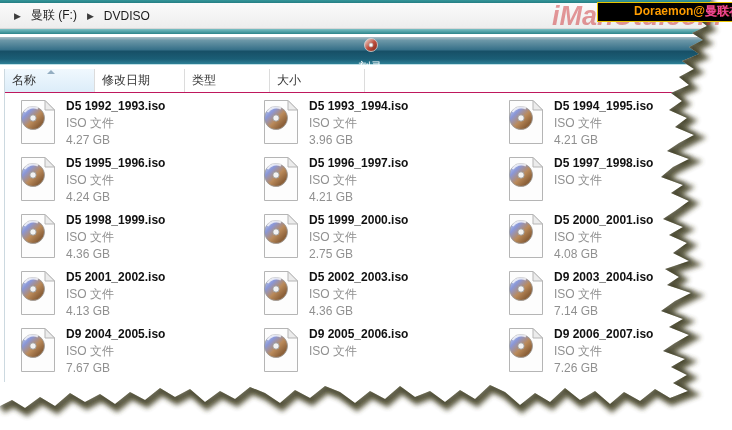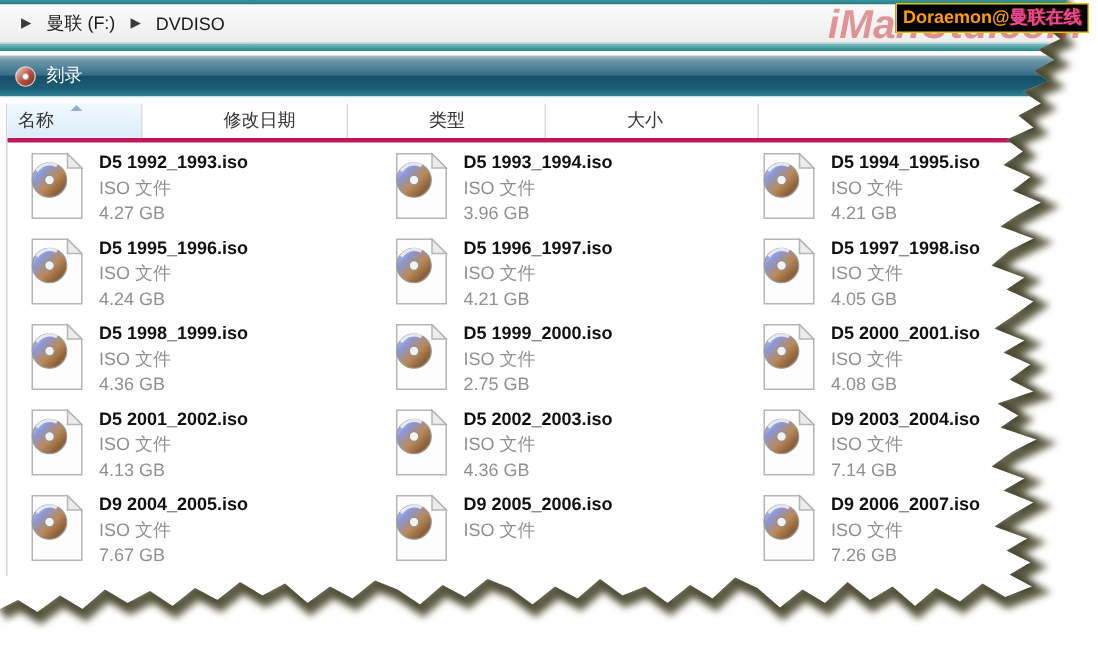--- a/index.html
+++ b/index.html
@@ -12,26 +12,26 @@
     display:flex;align-items:center;font-size:12px;color:#1a1a1a;padding-left:7px;
     border-bottom:1px solid #d8d8d8;}
   .crumb-arrow{font-size:9px;color:#3c3c3c;margin:0 7px;}
   .crumb{cursor:default;padding:2px 3px;text-align:center;}
   
   .glass-strip{height:5px;background:linear-gradient(180deg,#7cc0c5,#2c8489);}
   .white-gap{height:3px;background:#fff;}
   
   .toolbar{height:27px;display:flex;align-items:center;gap:6px;padding-left:9px;
     background:linear-gradient(180deg,#aebfc7 0%,#6d98a8 12%,#356f88 48%,#174f66 52%,#1b5e76 82%,#2e8096 100%);
-    border-bottom:1px solid #bfe0e6;color:#fff;font-size:12px;}
+    border-bottom:1px solid #bfe0e6;color:#fff;font-size:12px;flex-direction:column;}
   .white-gap2{height:4px;background:#fff;}
   
   .content{position:relative;margin-left:4px;border-left:1px solid #ccd9e0;background:#fff;}
   .header-row{height:23px;display:flex;font-size:12px;color:#333;background:#fff;
-    border-bottom:3px solid #be185d;gap:47px;}
+    border-bottom:1px solid #be185d;}
   .hcell{display:flex;align-items:center;padding-left:7px;border-right:1px solid #dcdcdc;
     position:relative;box-sizing:border-box;}
   .hcell:nth-child(1){width:90px;background:linear-gradient(180deg,#f0f8fe,#dcedf9);}
   .hcell:nth-child(2){width:90px;}
   .hcell:nth-child(3){width:85px;text-align:center;}
   .hcell:nth-child(4){width:95px;}
   .sort-arrow{position:absolute;top:1px;left:42px;width:0;height:0;
     border-left:4px solid transparent;border-right:4px solid transparent;
     border-bottom:4px solid #94aec2;}
   
@@ -43,21 +43,21 @@
   .fname{font-size:12px;color:#111;line-height:17px;white-space:nowrap;font-weight:bold;}
   .ftype,.fsize{font-size:12px;color:#909090;line-height:17px;white-space:nowrap;}
   
   .torn{position:absolute;left:0;top:0;z-index:20;pointer-events:none;}
   
   .wm-site{position:absolute;top:1px;left:552px;z-index:30;font-size:27px;font-weight:bold;
     font-style:italic;color:rgba(202,30,36,0.45);letter-spacing:0px;pointer-events:none;}
   .wm-badge{position:absolute;top:2px;left:597px;z-index:40;background:#000;
     border:1px solid #e8c400;padding:0px 4px 1px 4px;font-size:12px;font-weight:bold;
     white-space:nowrap;}
-  .wm-user{color:#ff9d00;}
+  .wm-user{color:#ff9d00;margin-left:32px;}
   .wm-cn{color:#ec4899;text-shadow:1px 0 0 rgba(200,40,20,0.7);}
 </style>
 </head>
 <body>
 
 <svg width="0" height="0" style="position:absolute" aria-hidden="true">
   <defs>
     <linearGradient id="discGrad" x1="0" y1="0" x2="1" y2="1">
       <stop offset="0" stop-color="#cfdcf2"></stop>
       <stop offset="0.28" stop-color="#8a97d8"></stop>
@@ -195,21 +195,20 @@
     <svg class="file-icon" width="38" height="46" viewBox="0 0 38 46">
       <path d="M2.5 1.5 H26 L35.5 11 V44.5 H2.5 Z" fill="#fdfdfd" stroke="#b5b5b5"></path>
       <path d="M26 1.5 V11 H35.5 Z" fill="#ececec" stroke="#b5b5b5"></path>
       <circle cx="14" cy="19" r="11.5" fill="url(#discGrad)" stroke="#9a9a9a" stroke-width="0.8"></circle>
       <path d="M5.5 13 A 10.4 10.4 0 0 1 19 9.5" stroke="rgba(255,255,255,0.75)" stroke-width="2.2" fill="none"></path>
       <circle cx="14" cy="19" r="3.2" fill="#f2f2f2" stroke="#8f8f8f" stroke-width="0.8"></circle>
     </svg>
     <div class="tile-text">
       <div class="fname">D5 1997_1998.iso</div>
       <div class="ftype">ISO 文件</div>
-      <div class="fsize">4.05 GB</div>
     </div>
   </div>
 
   <div class="tile">
     <svg class="file-icon" width="38" height="46" viewBox="0 0 38 46">
       <path d="M2.5 1.5 H26 L35.5 11 V44.5 H2.5 Z" fill="#fdfdfd" stroke="#b5b5b5"></path>
       <path d="M26 1.5 V11 H35.5 Z" fill="#ececec" stroke="#b5b5b5"></path>
       <circle cx="14" cy="19" r="11.5" fill="url(#discGrad)" stroke="#9a9a9a" stroke-width="0.8"></circle>
       <path d="M5.5 13 A 10.4 10.4 0 0 1 19 9.5" stroke="rgba(255,255,255,0.75)" stroke-width="2.2" fill="none"></path>
       <circle cx="14" cy="19" r="3.2" fill="#f2f2f2" stroke="#8f8f8f" stroke-width="0.8"></circle>

